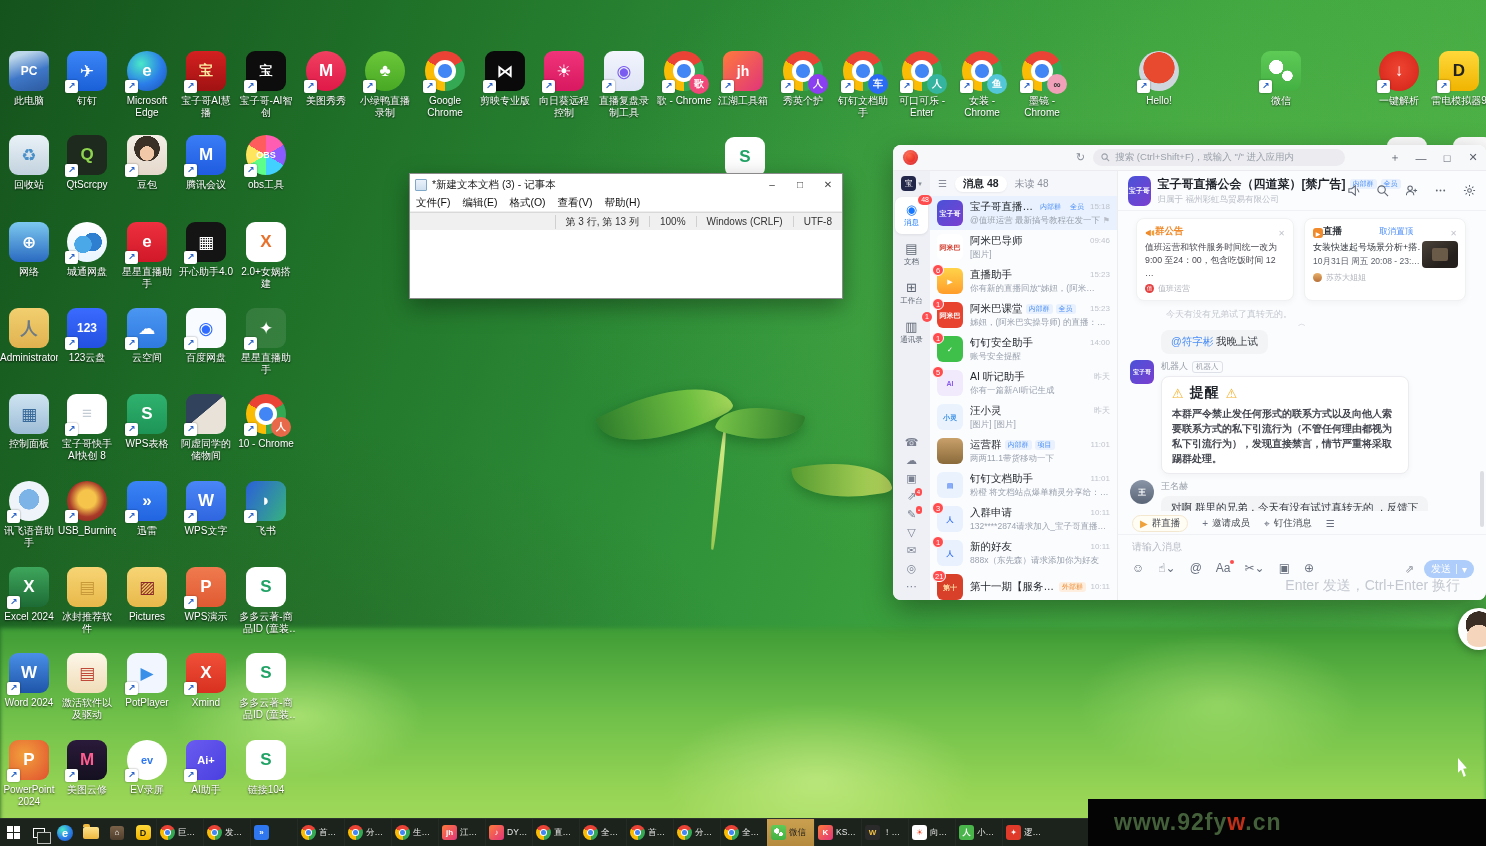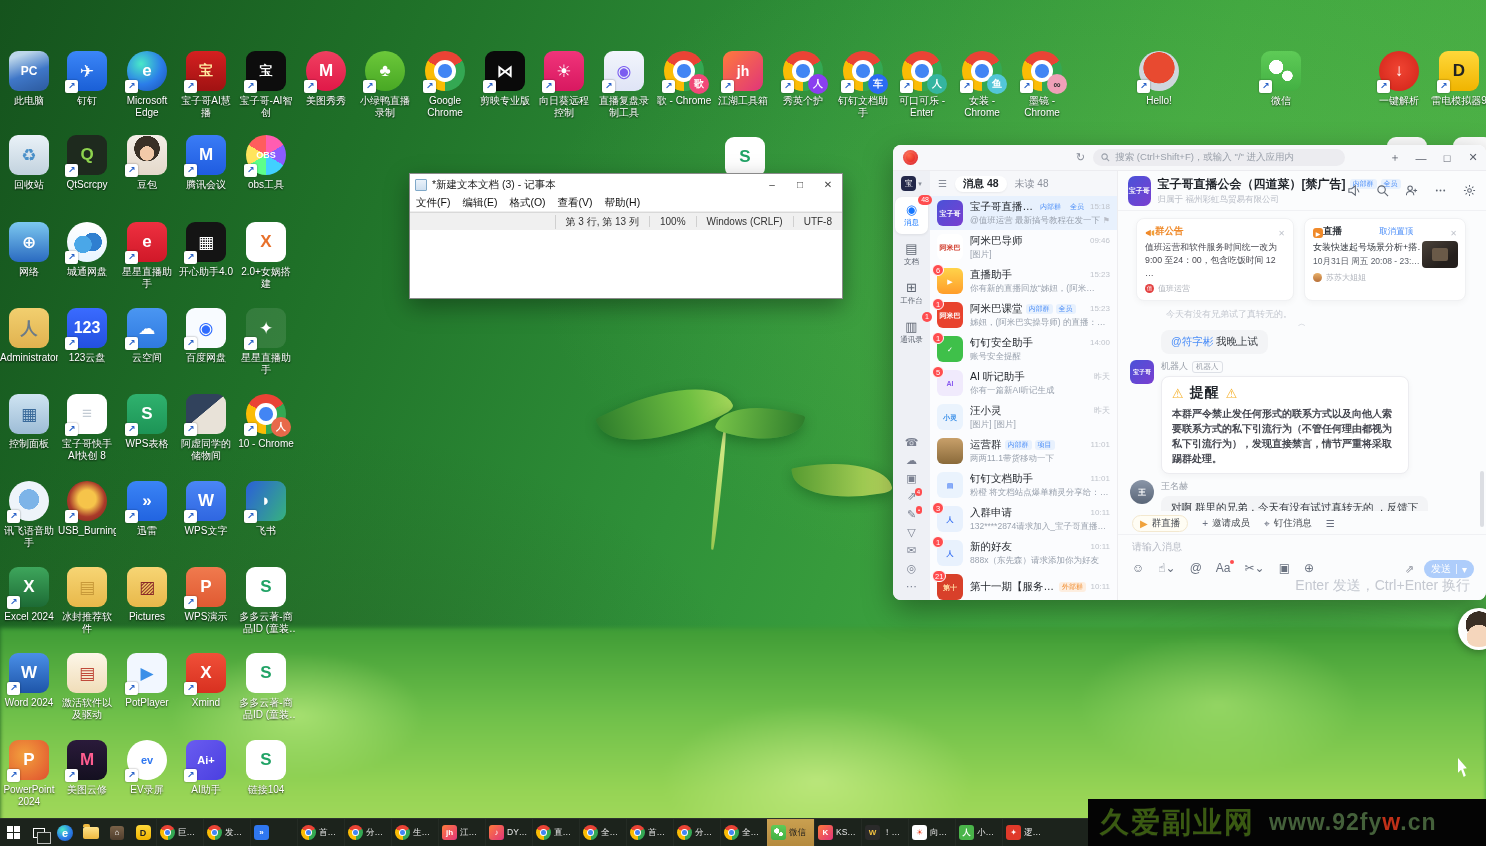--- a/index.html
+++ b/index.html
@@ -155,21 +155,21 @@
   .alert-t { display:flex; align-items:center; gap:6px; justify-content:flex-start; }
   .warn { color:#f5b02a; font-size:13px; }
   .alert-title { font-size:14px; font-weight:800; color:#1f2329; letter-spacing:1px; }
   .alert-body { font-size:10px; font-weight:700; color:#44464f; line-height:1.5; margin-top:4px; }
 
   .chat-toolbar { display:flex; align-items:center; gap:14px; padding:4px 14px 2px 14px; }
   .ct-item { display:flex; align-items:center; gap:4px; font-size:9.5px; color:#44484f; }
   .ct-item .g { font-size:10px; color:#6a7080; }
   .ct-item.pill { background:#fffdf4; border:1px solid #f3e8cf; border-radius:10px; padding:1px 7px; }
   .ct-item.pill .g { color:#f0a23a; }
-  .chat-input { border-top:1px solid #f0f1f4; padding:5px 14px 2px 14px; position:relative; }
+  .chat-input { border-top:1px solid #f0f1f4; padding:5px 24px 2px 14px; position:relative; }
   .ci-ph { font-size:10px; color:#b8bcc6; }
   .ci-icons { display:flex; align-items:center; gap:14px; margin-top:8px; color:#6a7280; font-size:12px; }
   .ci-icons .ig { position:relative; line-height:13px; }
   .ig .reddot { position:absolute; top:-2px; right:-3px; width:4px; height:4px; border-radius:50%; background:#ff4d4f; }
   .ci-right { position:absolute; right:12px; bottom:22px; display:flex; align-items:center; gap:10px; }
   .expand-g { font-size:11px; color:#8a8f9a; }
   .send-btn { background:#aecdfb; color:#fff; border-radius:9px; height:18px; display:flex; align-items:center; font-size:10px; padding:0 7px; gap:5px; }
   .send-div { width:1px; height:10px; background:rgba(255,255,255,.7); }
   .ci-hint { text-align:right; font-size:14px; color:#c4c8d0; padding:2px 2px 3px 0; }
   .chat-scroll { position:absolute; right:2px; top:300px; width:4px; height:56px; border-radius:2px; background:#dcdee3; }
@@ -575,21 +575,21 @@
     <div class="dicon box" style="left: 0px; top: 263px;">
       <div class="dimg">
         <div class="dbox" style="background: linear-gradient(rgb(242, 207, 111), rgb(224, 178, 79)); color: rgb(106, 122, 136);">人</div>
 
       </div>
       <div class="dlabel">Administrator</div>
     </div>
 
     <div class="dicon box sc" style="left: 58px; top: 263px;">
       <div class="dimg">
-        <div class="dbox" style="background: linear-gradient(rgb(58, 107, 255), rgb(35, 80, 224)); color: rgb(255, 255, 255); font-size: 16px;">123</div>
+        <div class="dbox" style="background: linear-gradient(rgb(58, 107, 255), rgb(35, 80, 224)); color: rgb(255, 255, 255); font-size: 12px;">123</div>
 
         <div class="scarrow">↗</div>
       </div>
       <div class="dlabel">123云盘</div>
     </div>
 
     <div class="dicon box sc" style="left: 118px; top: 263px;">
       <div class="dimg">
         <div class="dbox" style="background: linear-gradient(rgb(74, 150, 242), rgb(47, 122, 224)); color: rgb(255, 255, 255);">☁</div>
 
@@ -1548,15 +1548,14 @@
         <div class="tb-ic">
           <div class="tb-box" style="background: rgb(224, 58, 42);">✦</div>
 
         </div>
         <span class="tb-label">逻辑图...</span>
       </div>
     </div>
 </div>
 
 <div class="wm">
-  <span class="wm-site">久爱副业网</span>
   <span class="wm-url"><span>www.92fy</span><span class="wm-red">w</span><span>.cn</span></span>
 </div>
 
 </body></html>

